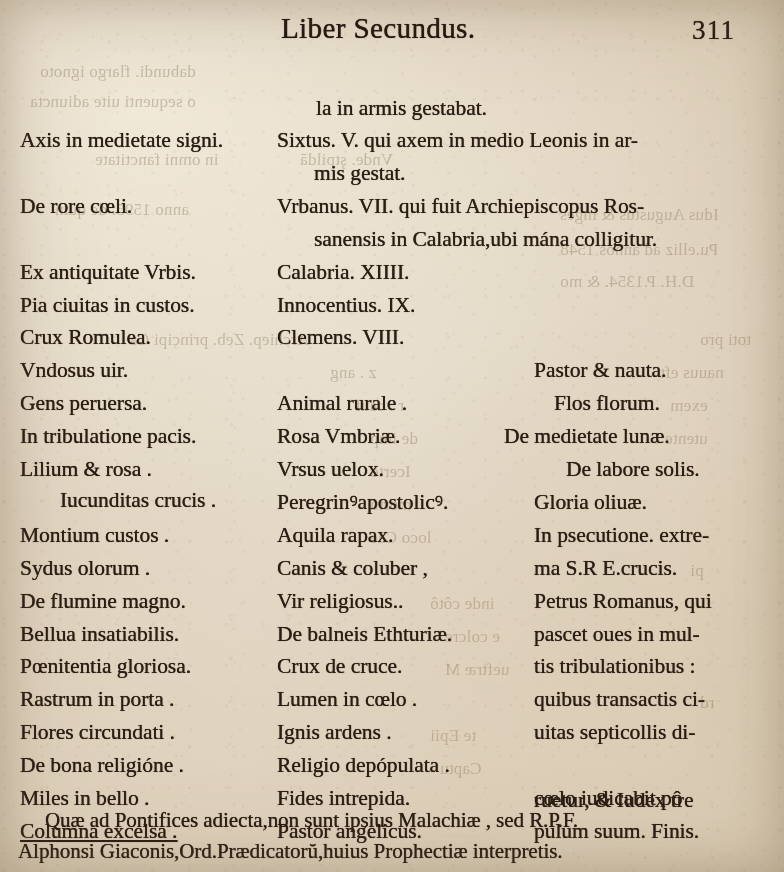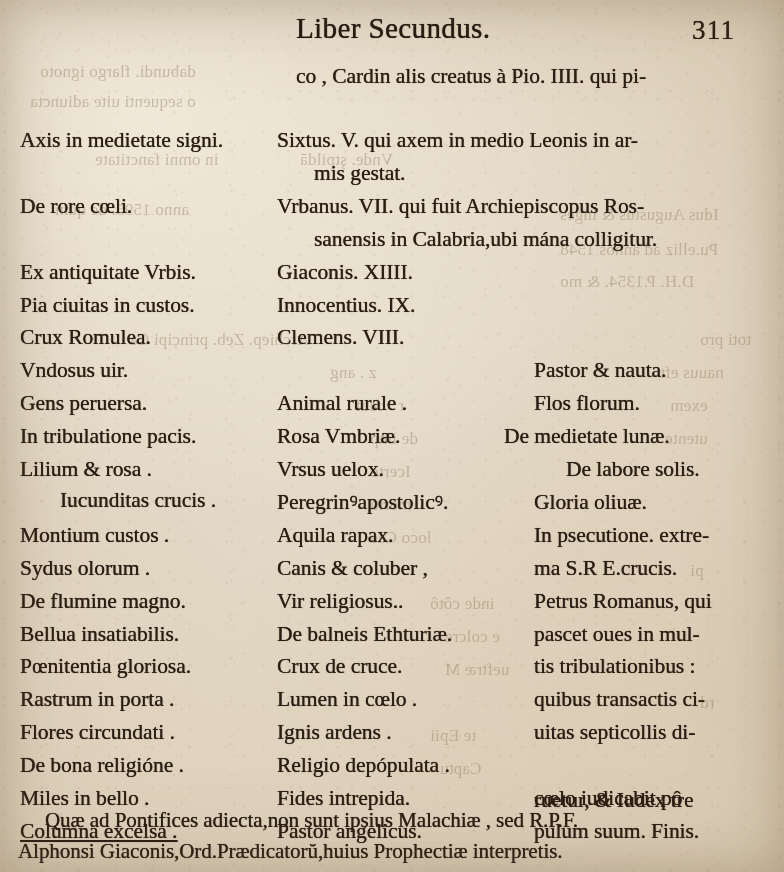--- a/index.html
+++ b/index.html
@@ -94,43 +94,43 @@
       <div class="ghost" style="left: 430px; top: 594px;">inde côtô</div>
       <div class="ghost" style="left: 445px; top: 627px;">e colcre</div>
       <div class="ghost" style="left: 445px; top: 660px;">ueftræ M</div>
       <div class="ghost" style="left: 700px; top: 693px;">rd</div>
       <div class="ghost" style="left: 430px; top: 726px;">te Epii</div>
       <div class="ghost" style="left: 440px; top: 759px;">Captu</div>
     </div>
 
   <div id="ink">
 
-    <div class="ln hdr" style="left:296px;top:14px;">Liber Secundus.</div>
+    <div class="ln hdr" style="left:281px;top:14px;">Liber Secundus.</div>
     <div class="ln folio" style="left:692px;top:17px;">311</div>
 
-    <div class="ln" style="left:296px;top:66px;">co , Cardin alis creatus à Pio. IIII. qui pi-</div>
+    <div class="ln" style="left:316px;top:98px;">la in armis gestabat.</div>
 
     <div id="rows">
         <div class="ln" style="left: 20px; top: 130px;">Axis in medietate signi.</div>
         <div class="ln" style="left: 277px; top: 130px;">Sixtus. V. qui axem in medio Leonis in ar-</div>
         <div class="ln" style="left: 314px; top: 162.9px;">mis gestat.</div>
         <div class="ln" style="left: 20px; top: 195.8px;">De rore cœli.</div>
         <div class="ln" style="left: 277px; top: 195.8px;">Vrbanus. VII. qui fuit Archiepiscopus Ros-</div>
         <div class="ln" style="left: 314px; top: 228.7px;">sanensis in Calabria,ubi mána colligitur.</div>
         <div class="ln" style="left: 20px; top: 261.6px;">Ex antiquitate Vrbis.</div>
-        <div class="ln" style="left: 277px; top: 261.6px;">Giaconis. XIIII.</div>
+        <div class="ln" style="left: 277px; top: 261.6px;">Calabria. XIIII.</div>
         <div class="ln" style="left: 20px; top: 294.5px;">Pia ciuitas in custos.</div>
         <div class="ln" style="left: 277px; top: 294.5px;">Innocentius. IX.</div>
         <div class="ln" style="left: 20px; top: 327.4px;">Crux Romulea.</div>
         <div class="ln" style="left: 277px; top: 327.4px;">Clemens. VIII.</div>
         <div class="ln" style="left: 20px; top: 360.3px;">Vndosus uir.</div>
         <div class="ln" style="left: 534px; top: 360.3px;">Pastor &amp; nauta.</div>
         <div class="ln" style="left: 20px; top: 393.2px;">Gens peruersa.</div>
         <div class="ln" style="left: 277px; top: 393.2px;">Animal rurale .</div>
-        <div class="ln" style="left: 534px; top: 393.2px;">Flos florum.</div>
+        <div class="ln" style="left: 554px; top: 393.2px;">Flos florum.</div>
         <div class="ln" style="left: 20px; top: 426.1px;">In tribulatione pacis.</div>
         <div class="ln" style="left: 277px; top: 426.1px;">Rosa Vmbriæ.</div>
         <div class="ln" style="left: 504px; top: 426.1px;">De medietate lunæ.</div>
         <div class="ln" style="left: 20px; top: 459px;">Lilium &amp;  rosa .</div>
         <div class="ln" style="left: 277px; top: 459px;">Vrsus uelox.</div>
         <div class="ln" style="left: 534px; top: 459px; margin-left: 32px;">De labore  solis.</div>
         <div class="ln" style="left: 20px; top: 490px; margin-left: 40px;">Iucunditas crucis .</div>
         <div class="ln" style="left: 277px; top: 491.9px;">Peregrinꝰapostolicꝰ.</div>
         <div class="ln" style="left: 534px; top: 491.9px;">Gloria oliuæ.</div>
         <div class="ln" style="left: 20px; top: 524.8px;">Montium custos .</div>

